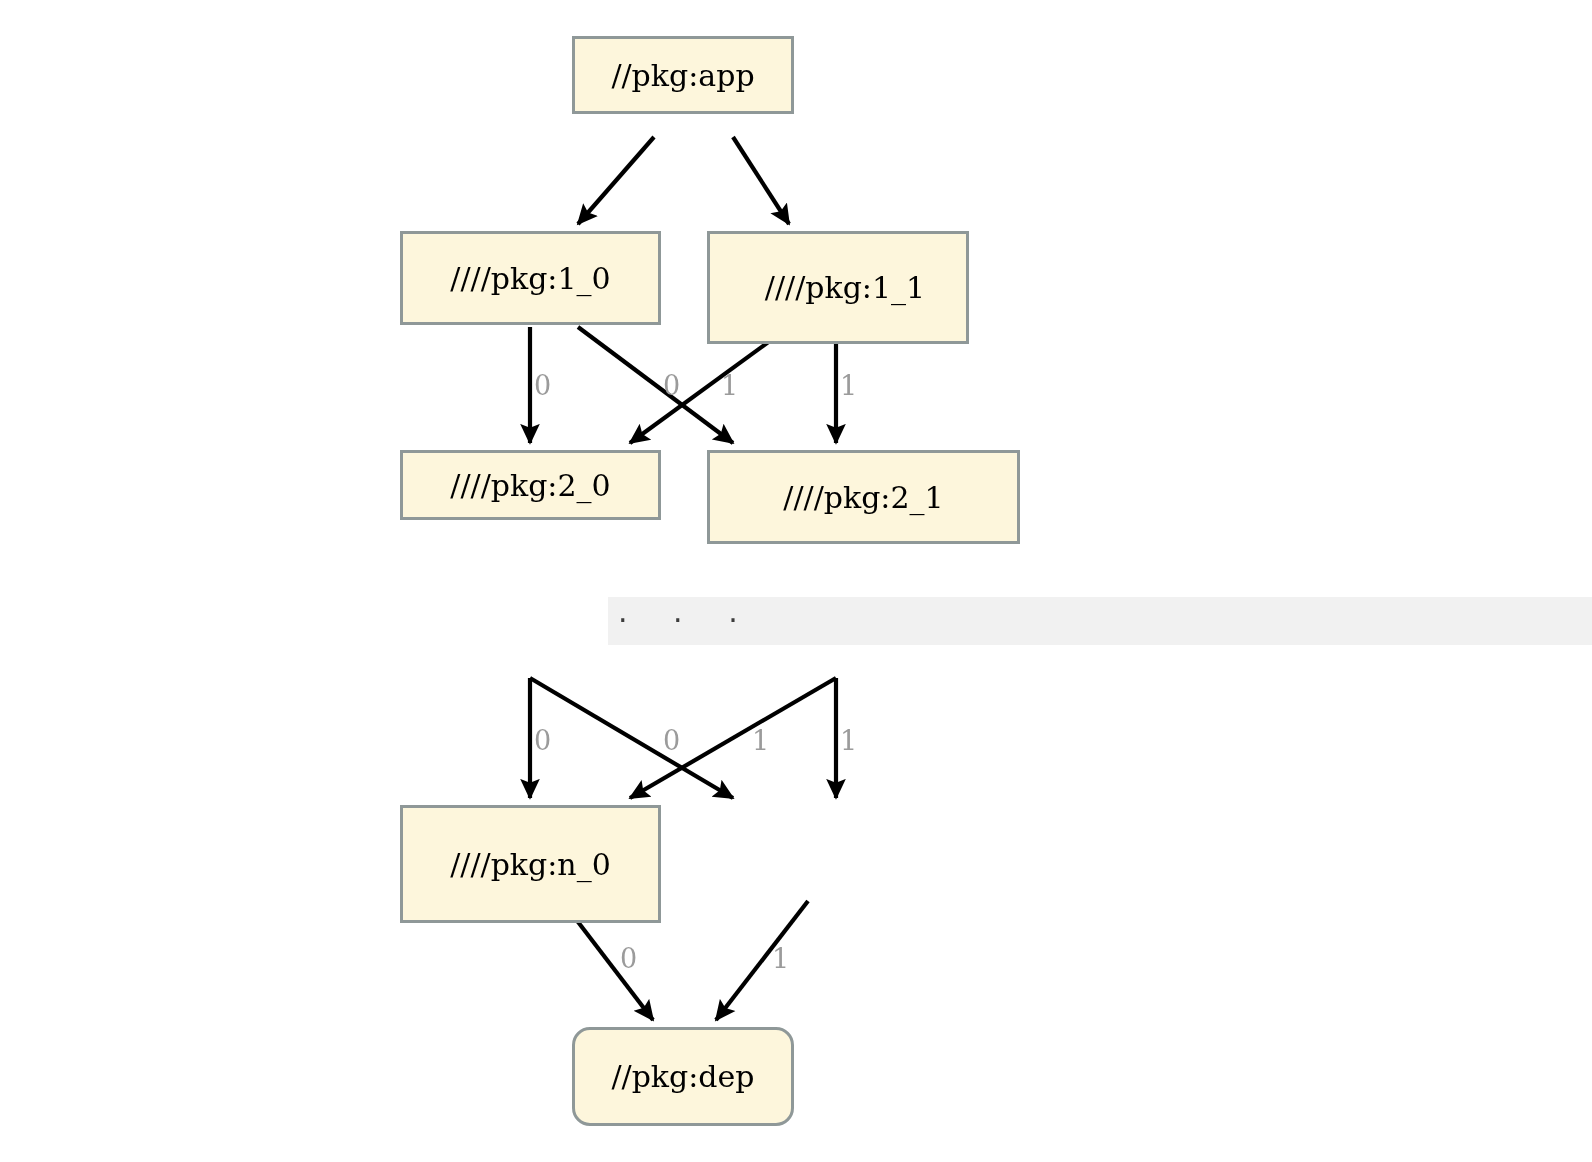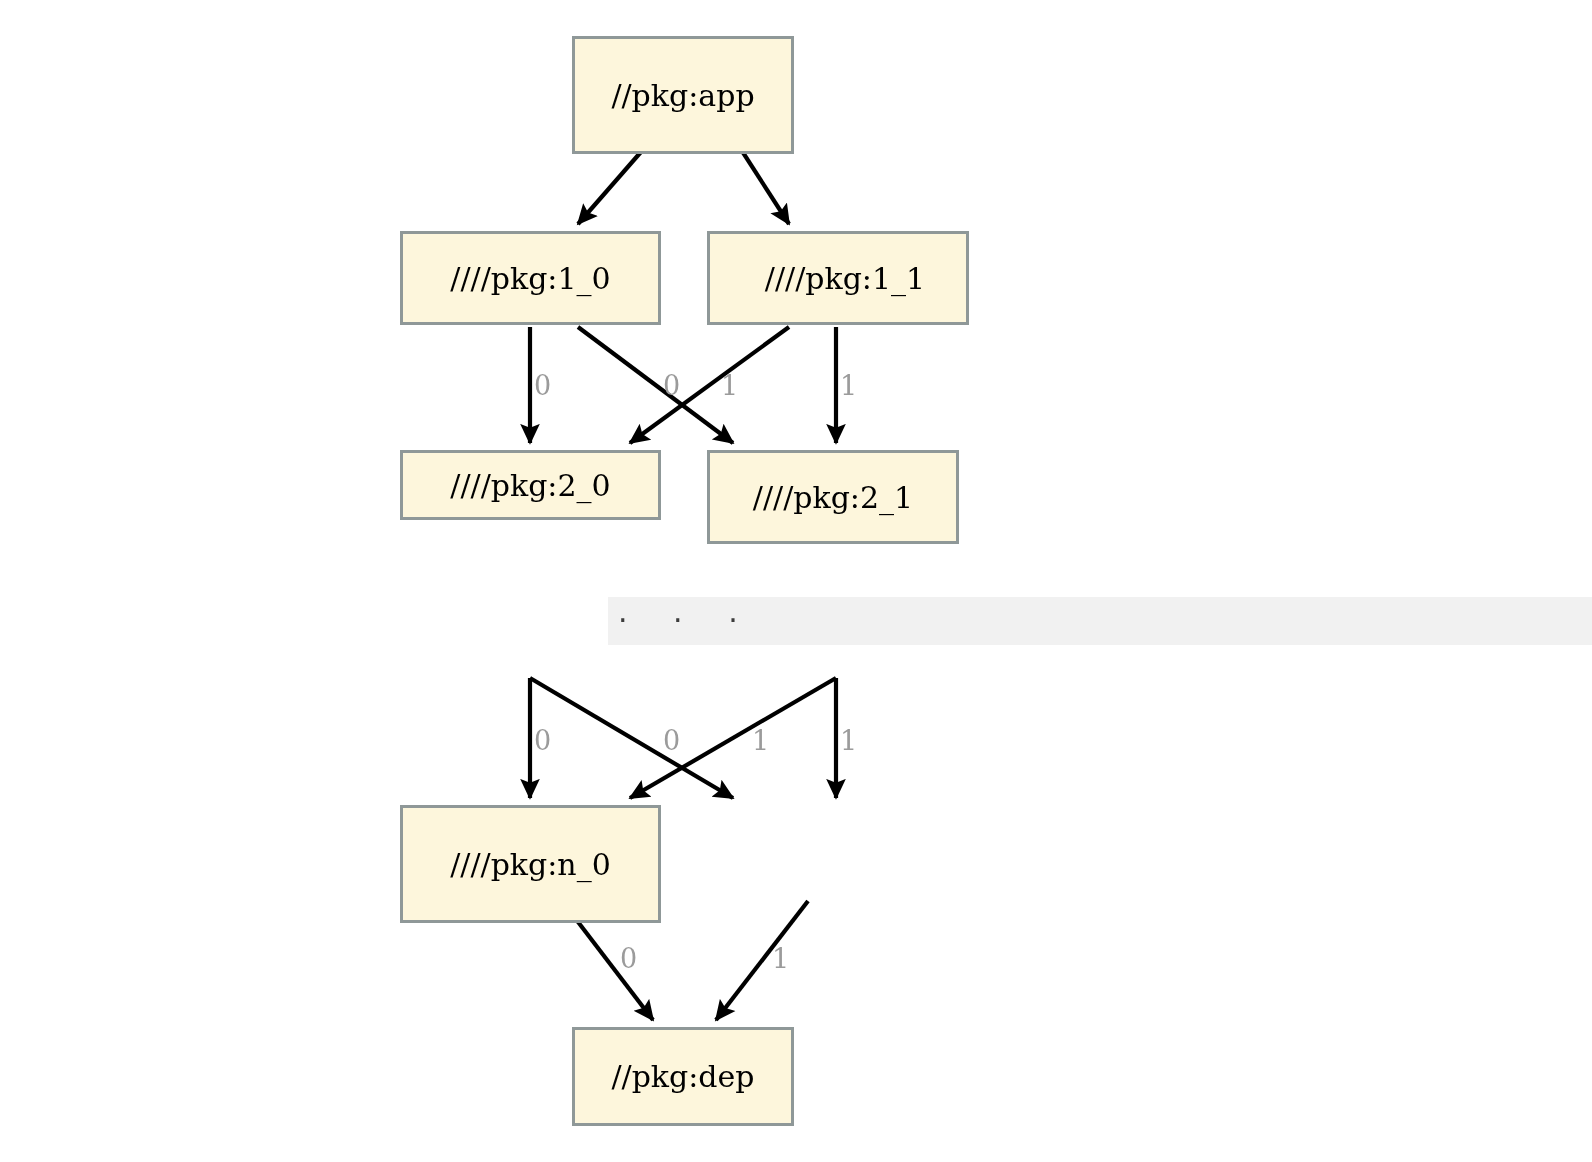--- a/index.html
+++ b/index.html
@@ -92,46 +92,46 @@
       <line x1="530" y1="678" x2="530" y2="798"></line>
       <line x1="530" y1="678" x2="733" y2="798"></line>
       <line x1="836" y1="678" x2="630" y2="798"></line>
       <line x1="836" y1="678" x2="836" y2="798"></line>
 
       <line x1="562" y1="901" x2="653" y2="1020"></line>
       <line x1="808" y1="901" x2="716" y2="1020"></line>
     </g>
   </svg>
 
-  <div class="node-box" style="left:572px; top:36px; width:222px; height:118px;">
+  <div class="node-box" style="left:572px; top:36px; width:222px; height:78px;">
     <span class="node-label">//pkg:app</span>
   </div>
 
   <div class="node-box" style="left:400px; top:231px; width:261px; height:94px;">
     <span class="node-label">////pkg:1_0</span>
   </div>
 
-  <div class="node-box" style="left:707px; top:231px; width:262px; height:94px;padding-left:14px;">
+  <div class="node-box" style="left:707px; top:231px; width:262px; height:113px;padding-left:14px;">
     <span class="node-label">////pkg:1_1</span>
   </div>
 
   <div class="node-box" style="left:400px; top:450px; width:261px; height:70px;">
     <span class="node-label">////pkg:2_0</span>
   </div>
 
-  <div class="node-box" style="left:707px; top:450px; width:252px; height:94px;">
+  <div class="node-box" style="left:707px; top:450px; width:313px; height:94px;">
     <span class="node-label">////pkg:2_1</span>
   </div>
 
   <div class="node-box" style="left:400px; top:805px; width:261px; height:118px;">
     <span class="node-label">////pkg:n_0</span>
   </div>
 
 
-  <div class="node-box" style="left:572px; top:1027px; width:222px; height:99px;">
+  <div class="node-box" style="left:572px; top:1027px; width:222px; height:99px;border-radius:18px;">
     <span class="node-label">//pkg:dep</span>
   </div>
 
   <span class="edge-label" style="left:534px; top:372px;">0</span>
   <span class="edge-label" style="left:663px; top:372px;">0</span>
   <span class="edge-label" style="left:721px; top:372px;">1</span>
   <span class="edge-label" style="left:840px; top:372px;">1</span>
 
   <span class="edge-label" style="left:534px; top:727px;">0</span>
   <span class="edge-label" style="left:663px; top:727px;">0</span>

